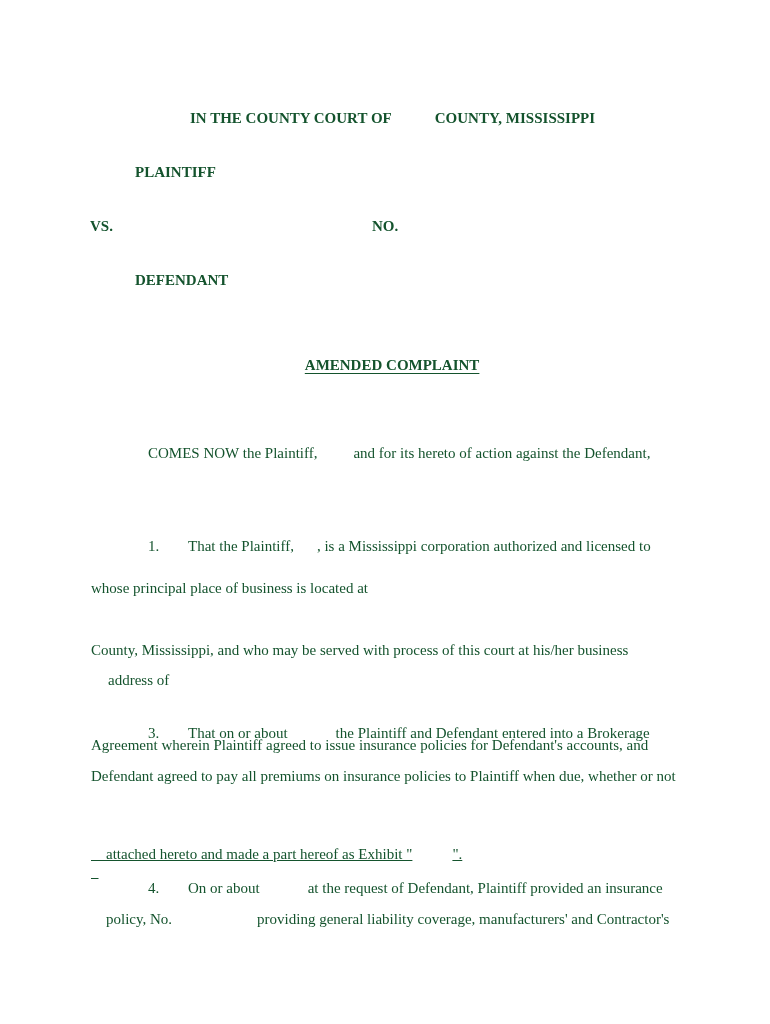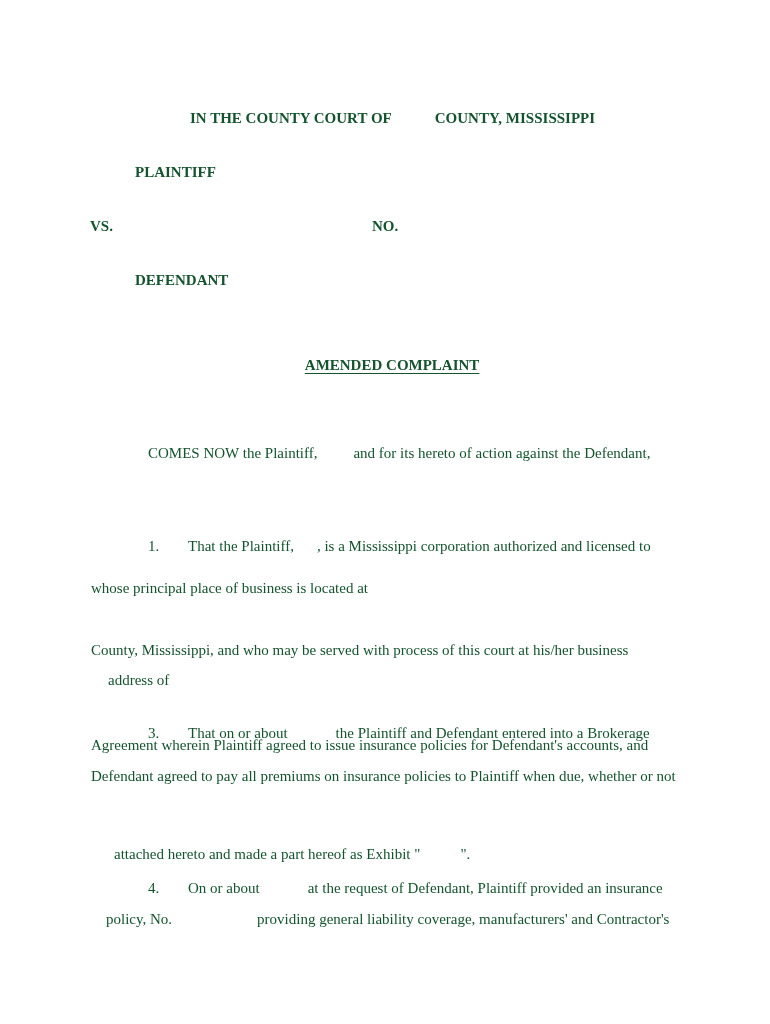--- a/index.html
+++ b/index.html
@@ -72,21 +72,21 @@
   <div class="line" style="top:579px; left:91px;">whose principal place of business is located at</div>
 
   <div class="line" style="top:641px; left:91px;">County, Mississippi, and who may be served with process of this court at his/her business</div>
   <div class="line" style="top:671px; left:91px;margin-left:17px;">address of</div>
 
   <div class="line" style="top:706px; left:133px;">
     <span class="num">3.</span><span>That on or about</span><span class="blank" style="width:48px;"></span><span>the Plaintiff and Defendant entered into a Brokerage</span>
   </div>
   <div class="line" style="top:736px; left:91px;">Agreement wherein Plaintiff agreed to issue insurance policies for Defendant's accounts, and</div>
   <div class="line" style="top:767px; left:91px;">Defendant agreed to pay all premiums on insurance policies to Plaintiff when due, whether or not</div>
-  <div class="line" style="top:827px; left:99px;">
+  <div class="line" style="top:827px; left:91px;text-decoration:underline;">
     <span>attached hereto and made a part hereof as Exhibit "</span><span class="blank" style="width:40px;"></span><span>".</span>
   </div>
 
   <div class="line" style="top:861px; left:133px;">
     <span class="num">4.</span><span>On or about</span><span class="blank" style="width:48px;"></span><span>at the request of Defendant, Plaintiff provided an insurance</span>
   </div>
   <div class="line" style="top:892px; left:91px;">
     <span>policy, No.</span><span class="blank" style="width:85px;"></span><span>providing general liability coverage, manufacturers' and Contractor's</span>
   </div>
 

